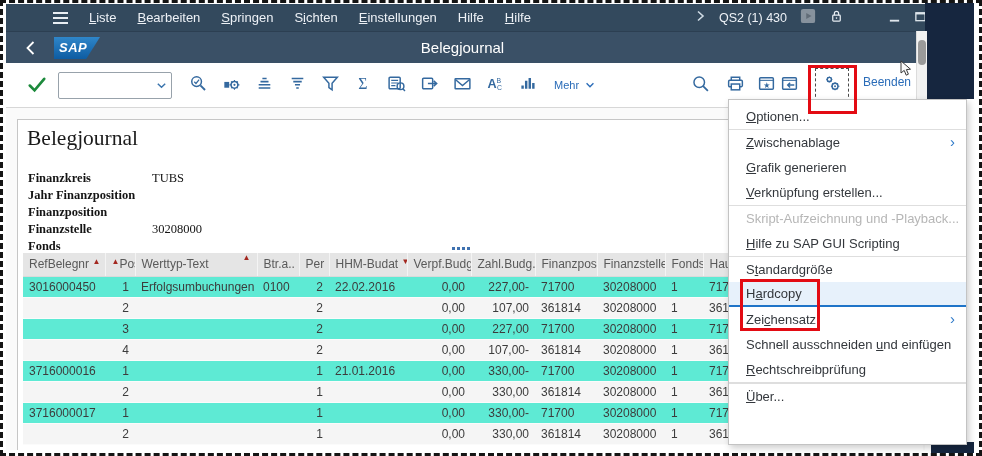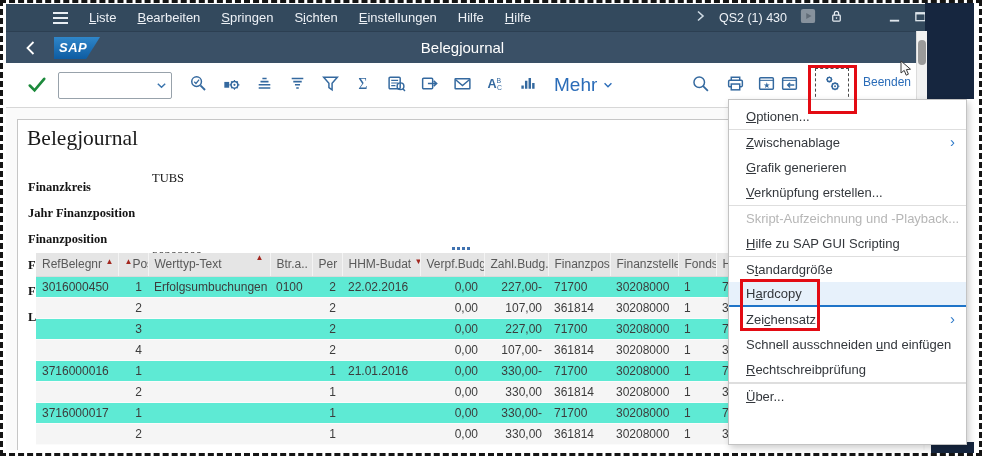--- a/index.html
+++ b/index.html
@@ -24,37 +24,37 @@
   .page-title{position:absolute;left:0;top:0;width:100%;height:32px;line-height:32px;text-align:center;color:#ffffff;font-size:15px;}
 
   
   .toolbar{position:absolute;left:0;top:59px;width:919px;height:45px;background:#ffffff;border-bottom:1px solid #d7d7d7;display:flex;align-items:center;padding-left:18px;box-sizing:border-box;}
   .tb-check{width:26px;display:flex;justify-content:center;}
   .combo{margin-left:8px;width:112px;height:25px;border:1px solid #98a2ab;border-radius:2px;background:#fff;position:relative;display:flex;align-items:center;}
   .combo input{border:none;outline:none;width:86px;height:20px;margin-left:4px;font-size:12px;}
   .combo .chev{position:absolute;right:3px;top:5px;}
   .tb-icons{display:flex;gap:5px;margin-left:12px;}
   .tbtn{width:28px;height:30px;display:flex;align-items:center;justify-content:center;background:none;border:none;padding:0;}
-  .more{margin-left:12px;display:flex;align-items:center;gap:5px;color:#2a6cb8;font-size:19px;}
+  .more{margin-left:12px;display:flex;align-items:center;gap:5px;color:#2a6cb8;font-size:11px;}
   .tb-abs{position:absolute;top:7px;width:30px;height:30px;display:flex;align-items:center;justify-content:center;}
   .focus-dash{outline:1px dashed #4a4a4a;outline-offset:1px;}
   .exitbtn{position:absolute;left:849px;top:12px;color:#2a6cb8;font-size:12px;background:none;border:none;padding:0;margin-left:8px;}
 
   
   .content{position:absolute;left:0;top:104px;width:919px;height:342px;background:#fafafa;}
   .panel{position:absolute;left:11px;top:11px;right:2px;bottom:0;background:#fff;border-top:1px solid #c6c6c6;border-left:1px solid #c6c6c6;}
   .rpt-heading{font-family:"Liberation Serif",serif;font-size:21.5px;color:#1b1b1b;margin:6px 0 0 9px;font-weight:normal;}
   .fields{position:absolute;left:10px;top:50px;font-family:"Liberation Serif",serif;font-size:12.5px;color:#141414;}
   .frow{display:flex;line-height:17px;}
-  .flabel{width:124px;font-weight:bold;margin-top:9px;}
+  .flabel{width:124px;font-weight:bold;}
   .dots{position:absolute;left:434px;top:127px;display:flex;gap:2px;}
   .dots i{width:3px;height:3px;background:#3f72b0;display:block;}
 
   
-  table.alv{position:absolute;left:18px;top:133px;width:908px;border-collapse:collapse;table-layout:fixed;font-size:12px;color:#3c3c3c;padding-left:40px;}
+  table.alv{position:absolute;left:5px;top:133px;width:908px;border-collapse:collapse;table-layout:fixed;font-size:12px;color:#3c3c3c;padding-left:40px;}
   .alv th{font-weight:normal;color:#595959;background:#e5e5e5;height:23px;padding:2px 6px;border-right:1px solid #f4f4f4;border-bottom:1px solid #dadada;white-space:nowrap;overflow:hidden;box-sizing:border-box;}
   .alv td{padding:2px 6px;height:21px;white-space:nowrap;overflow:hidden;border-bottom:1px solid #fbfbfb;box-sizing:border-box;}
   .alv tr.odd td{background:#5eead4;}
   .alv tr.even td{background:#f5f5f5;}
   .al{text-align:left;} .ar{text-align:right;}
   .sortmark{font-size:8px;color:#a3271f;position:relative;top:-4px;}
   .sortend{float:right;}
 
   
   .popup{position:absolute;left:725px;top:96px;width:239px;height:346px;background:#fff;border:1px solid #c3c3c3;box-shadow:2px 3px 7px rgba(0,0,0,.2);padding-top:4px;box-sizing:border-box;z-index:6;font-size:13px;color:#33373c;}

